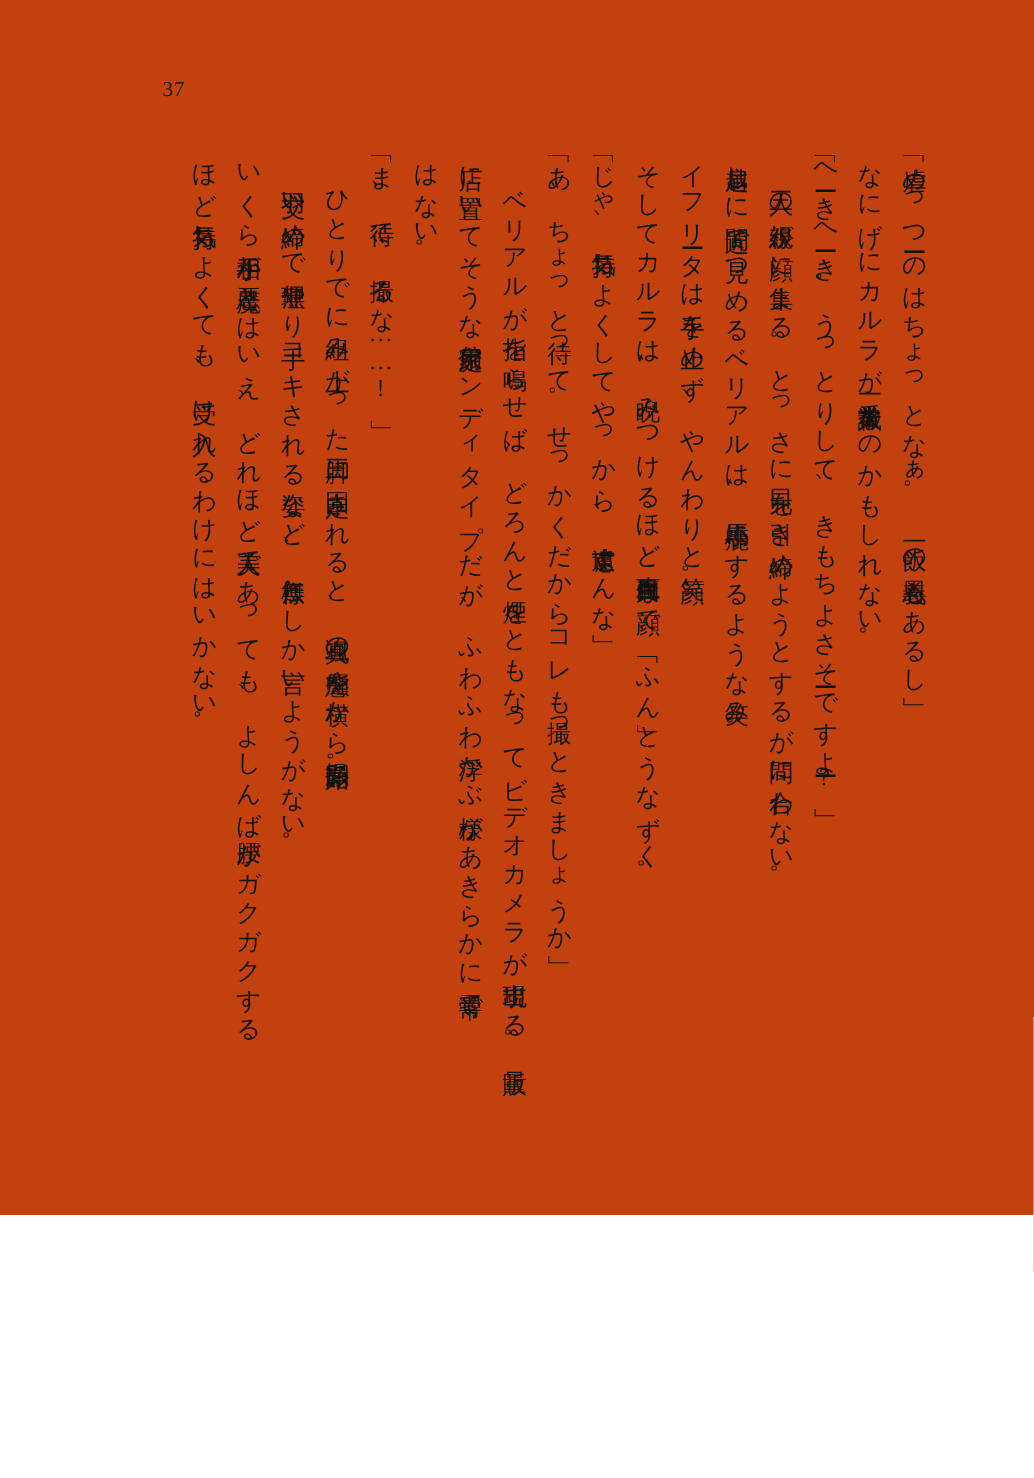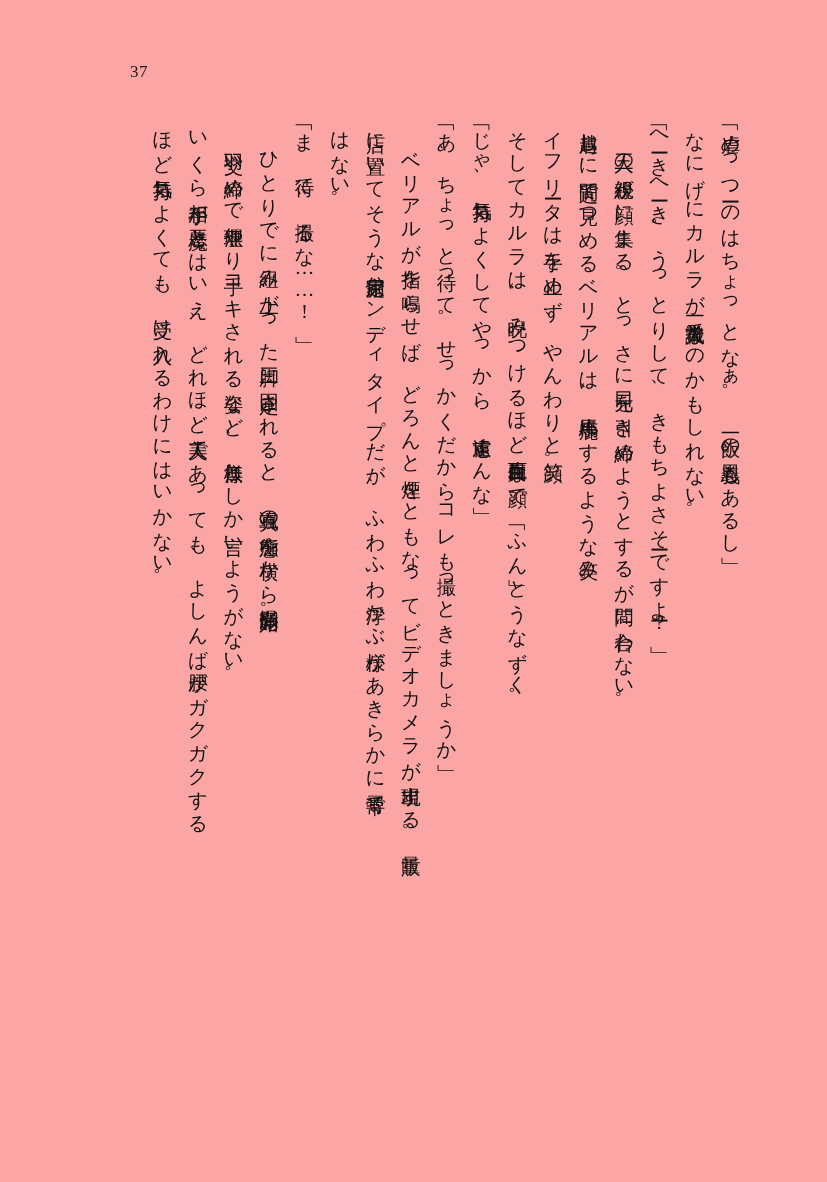--- a/index.html
+++ b/index.html
@@ -3,22 +3,22 @@
 <meta charset="utf-8">
 <style>
   html, body {
     margin: 0;
     padding: 0;
     background: #ffffff;
   }
   .page {
     position: relative;
     width: 827px;
-    height: 1182px;
-    background: #fca5a5;
+    height: 972px;
+    background: #c2410c;
     overflow: hidden;
     font-family: "Liberation Serif", "DejaVu Serif", serif;
     color: #000000;
   }
   .page-number {
     position: absolute;
     top: 62px;
     left: 130px;
     font-size: 17px;
     font-family: "Liberation Serif", "DejaVu Serif", serif;

